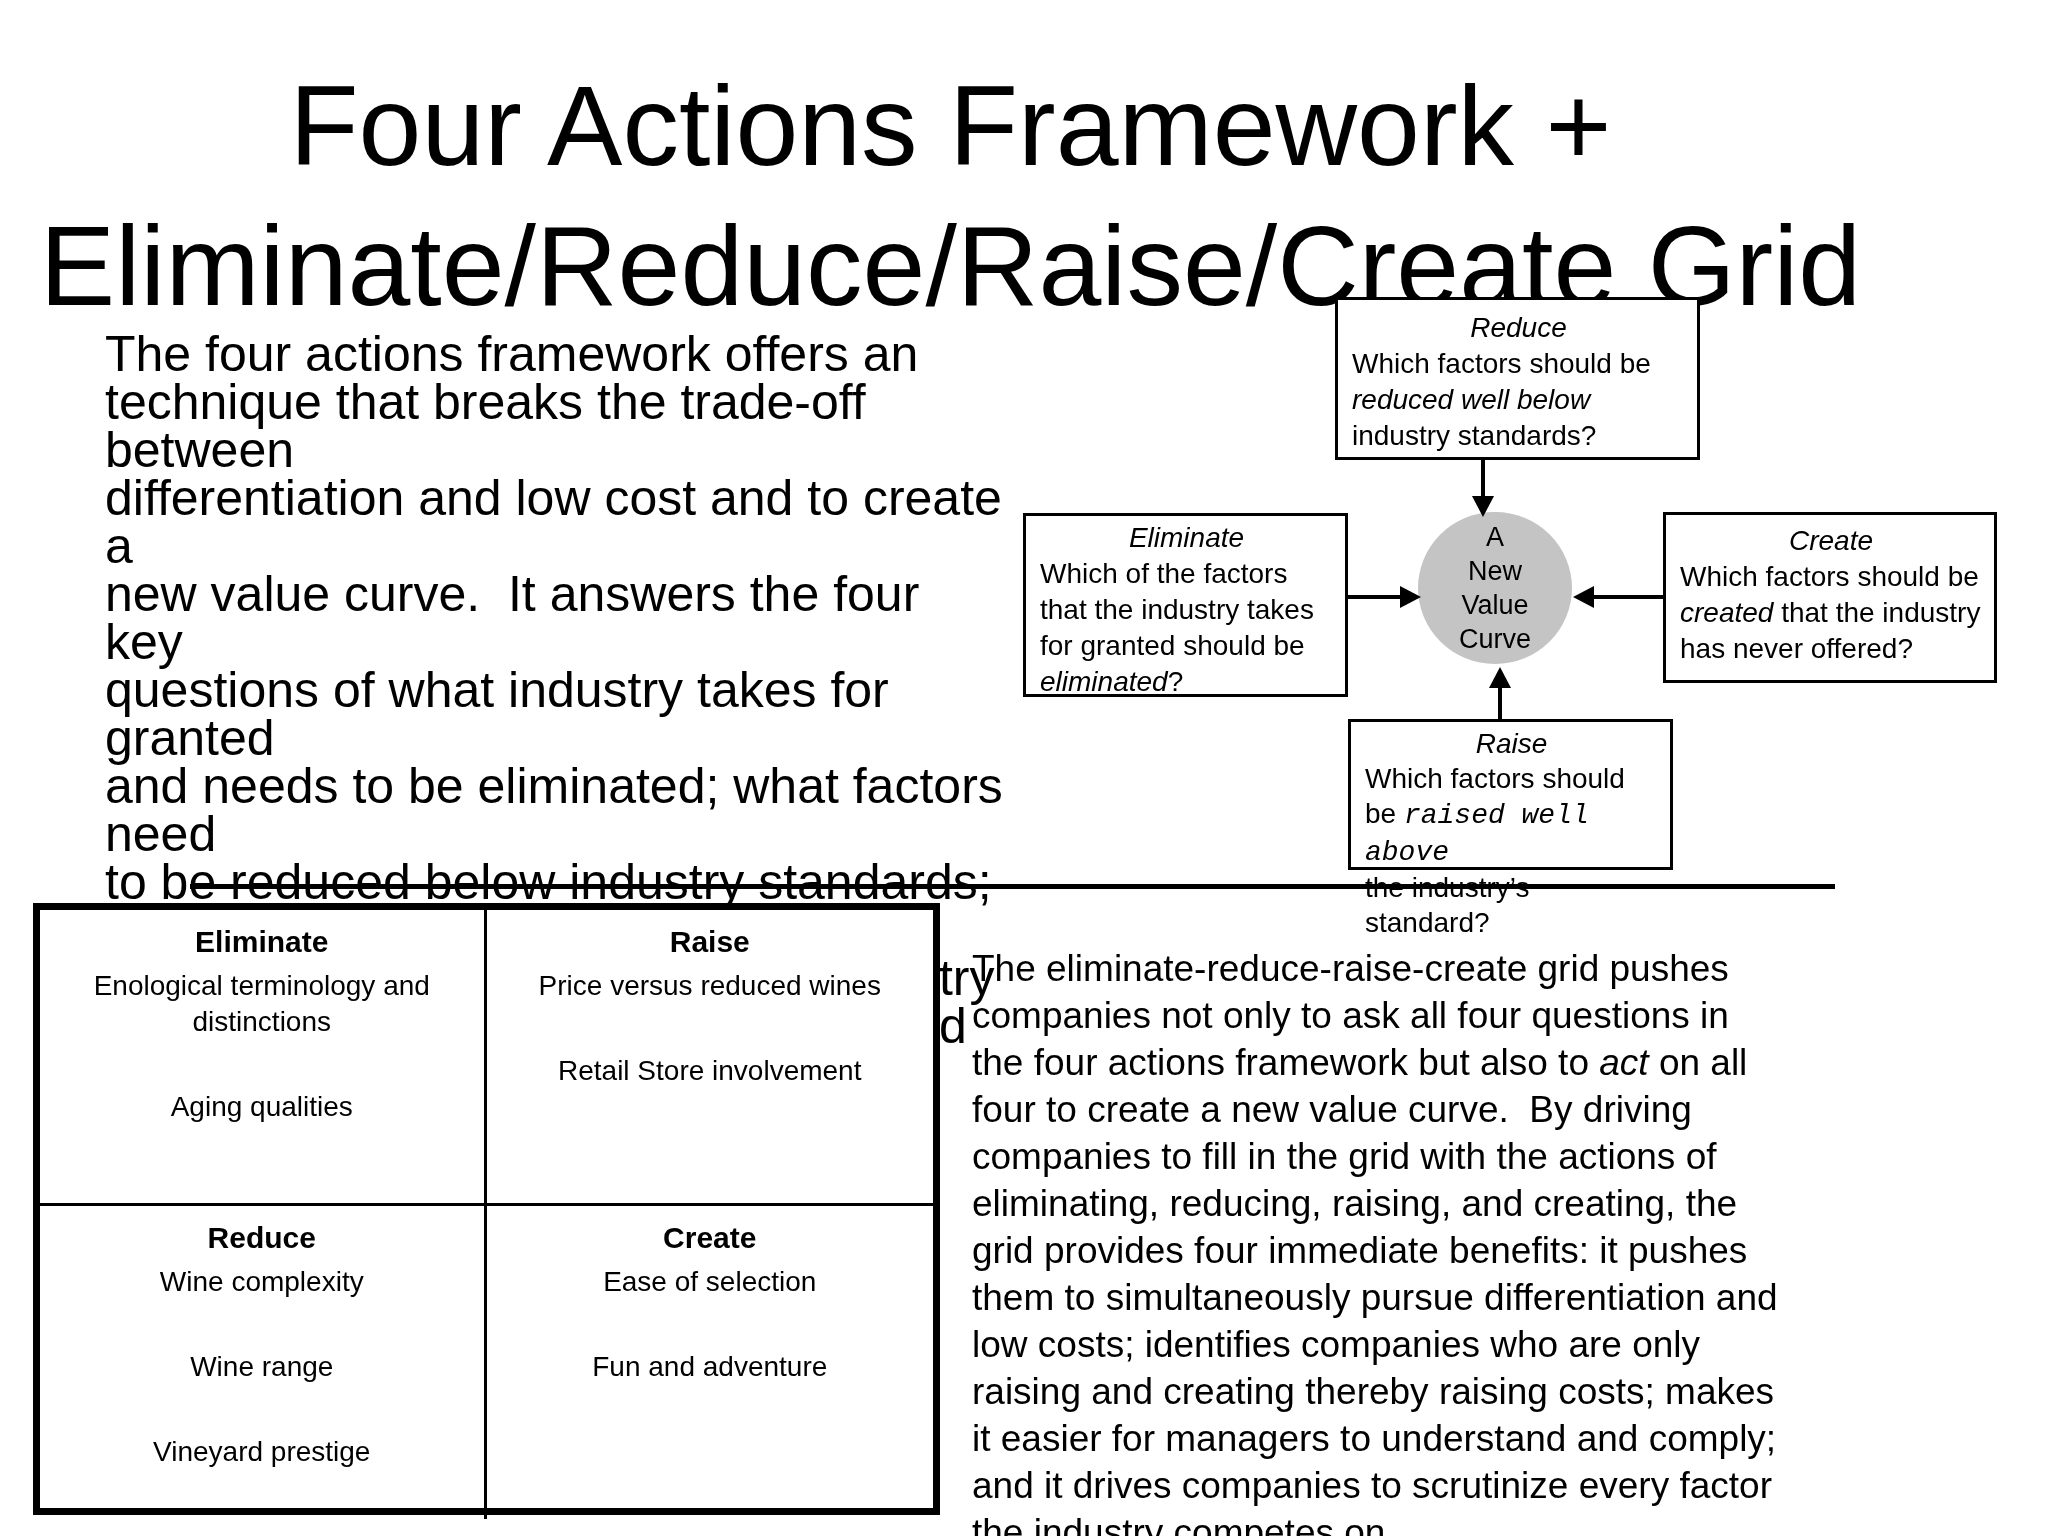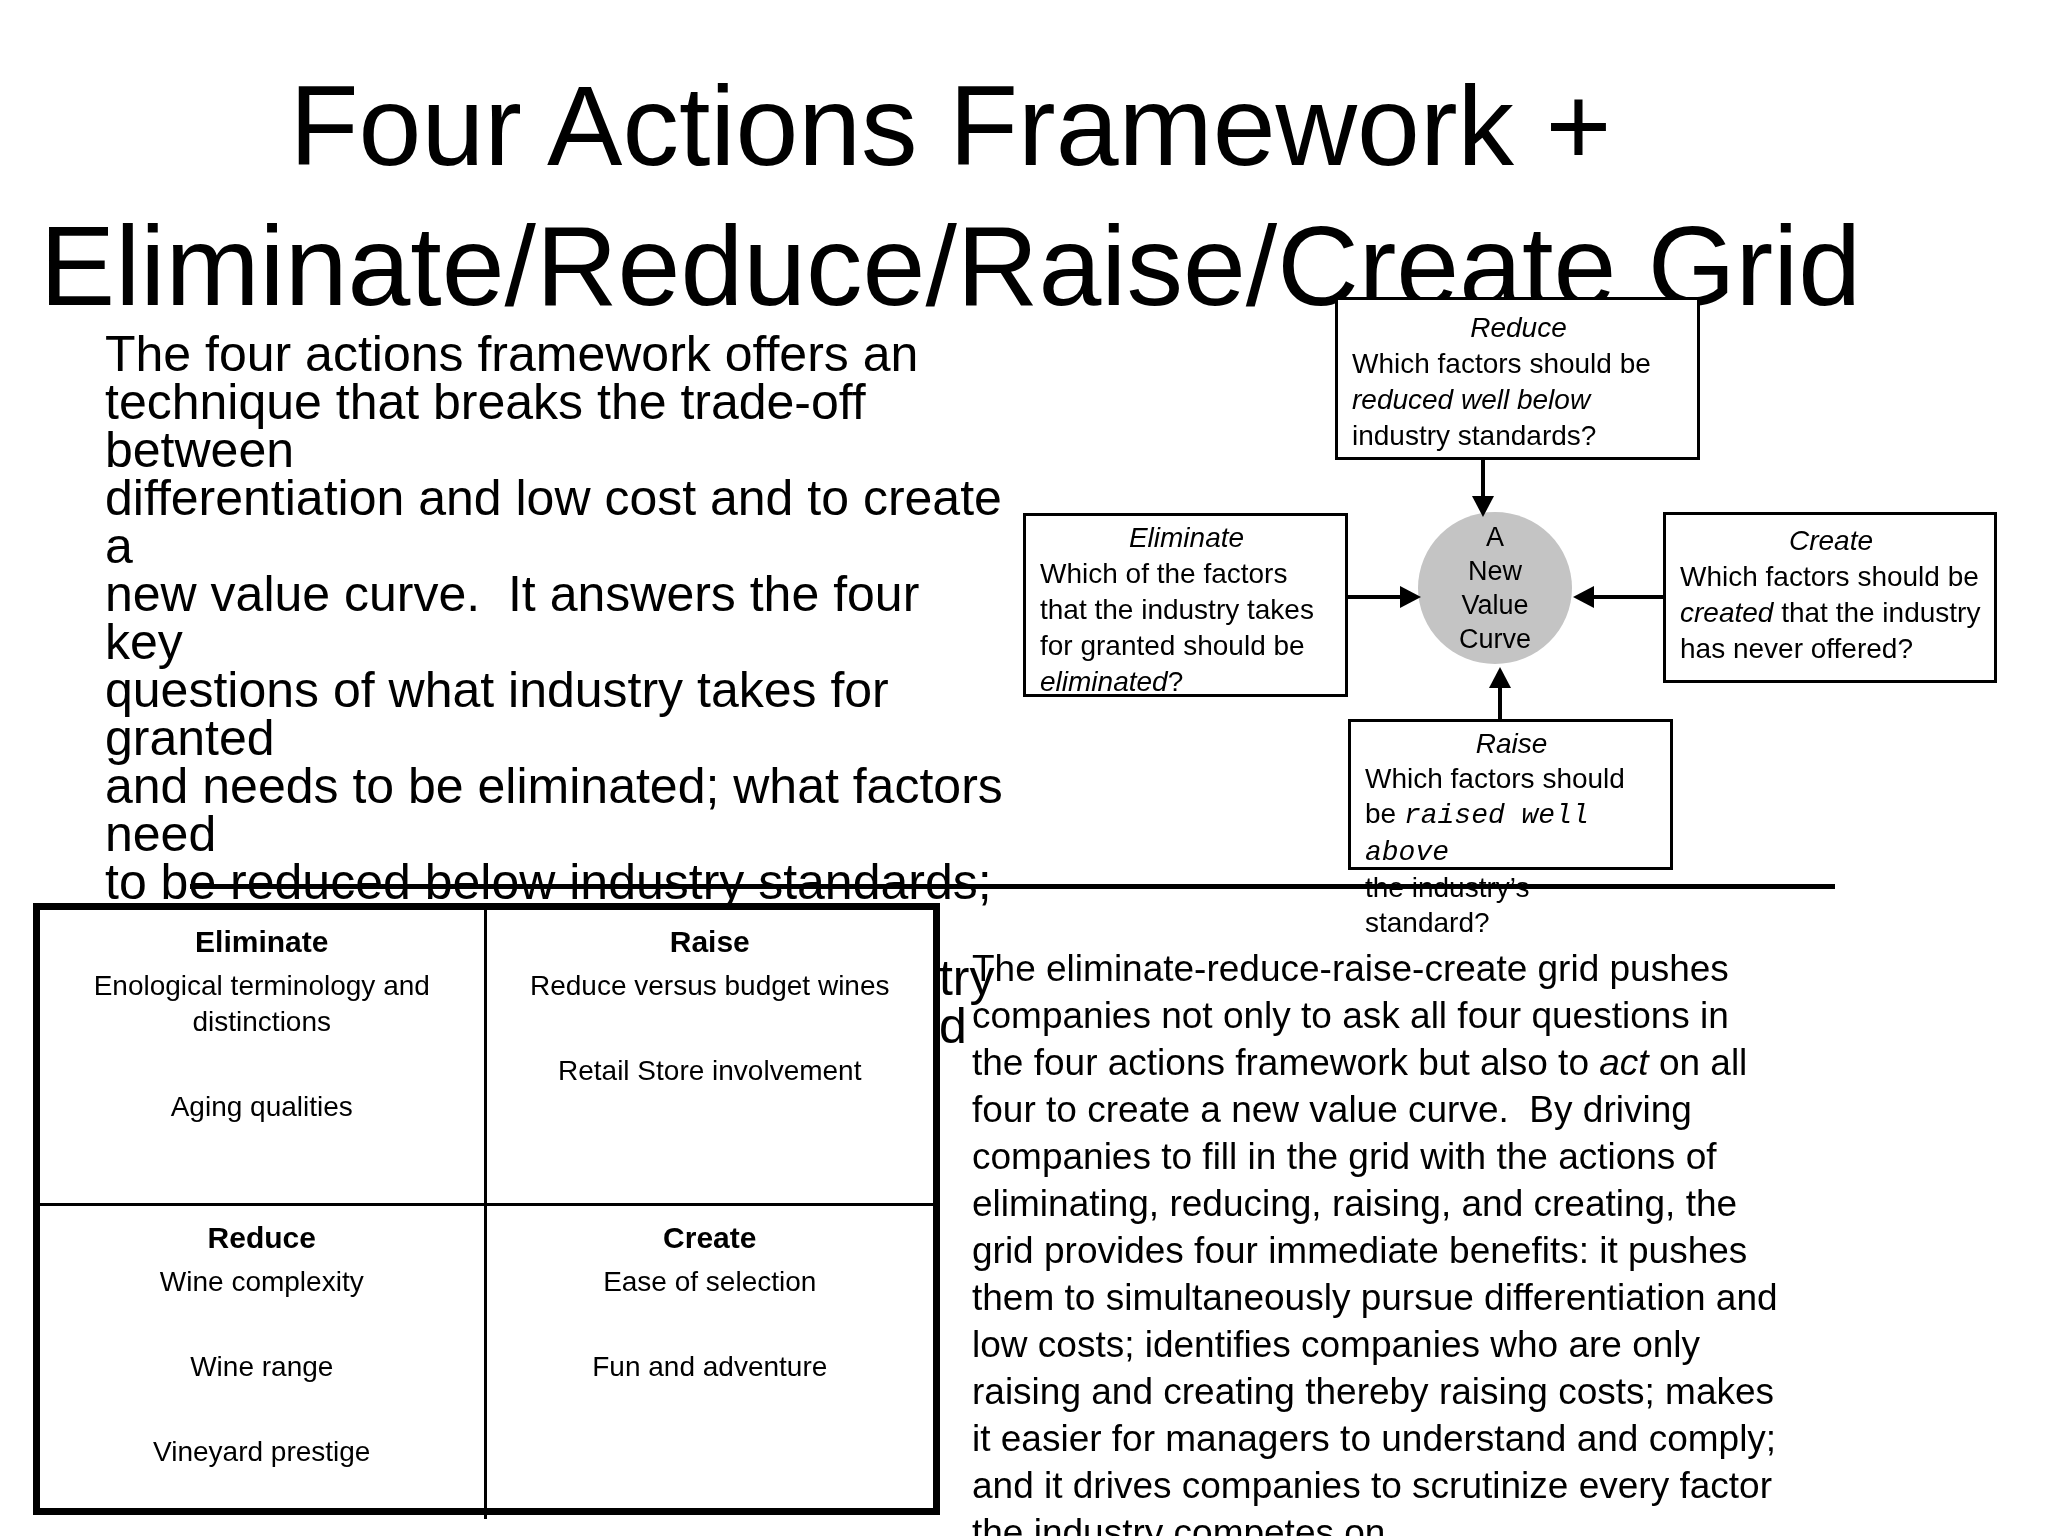--- a/index.html
+++ b/index.html
@@ -120,21 +120,21 @@
 
 <div class="grid-table">
   <div class="gcell bR bB">
     <div class="gheader">Eliminate</div>
     <div class="gitem">Enological terminology and
 distinctions</div>
     <div class="gitem">Aging qualities</div>
   </div>
   <div class="gcell bB">
     <div class="gheader">Raise</div>
-    <div class="gitem">Reduce versus budget wines</div>
+    <div class="gitem">Price versus reduced wines</div>
     <div class="gitem">Retail Store involvement</div>
   </div>
   <div class="gcell bR">
     <div class="gheader">Reduce</div>
     <div class="gitem">Wine complexity</div>
     <div class="gitem">Wine range</div>
     <div class="gitem">Vineyard prestige</div>
   </div>
   <div class="gcell">
     <div class="gheader">Create</div>

